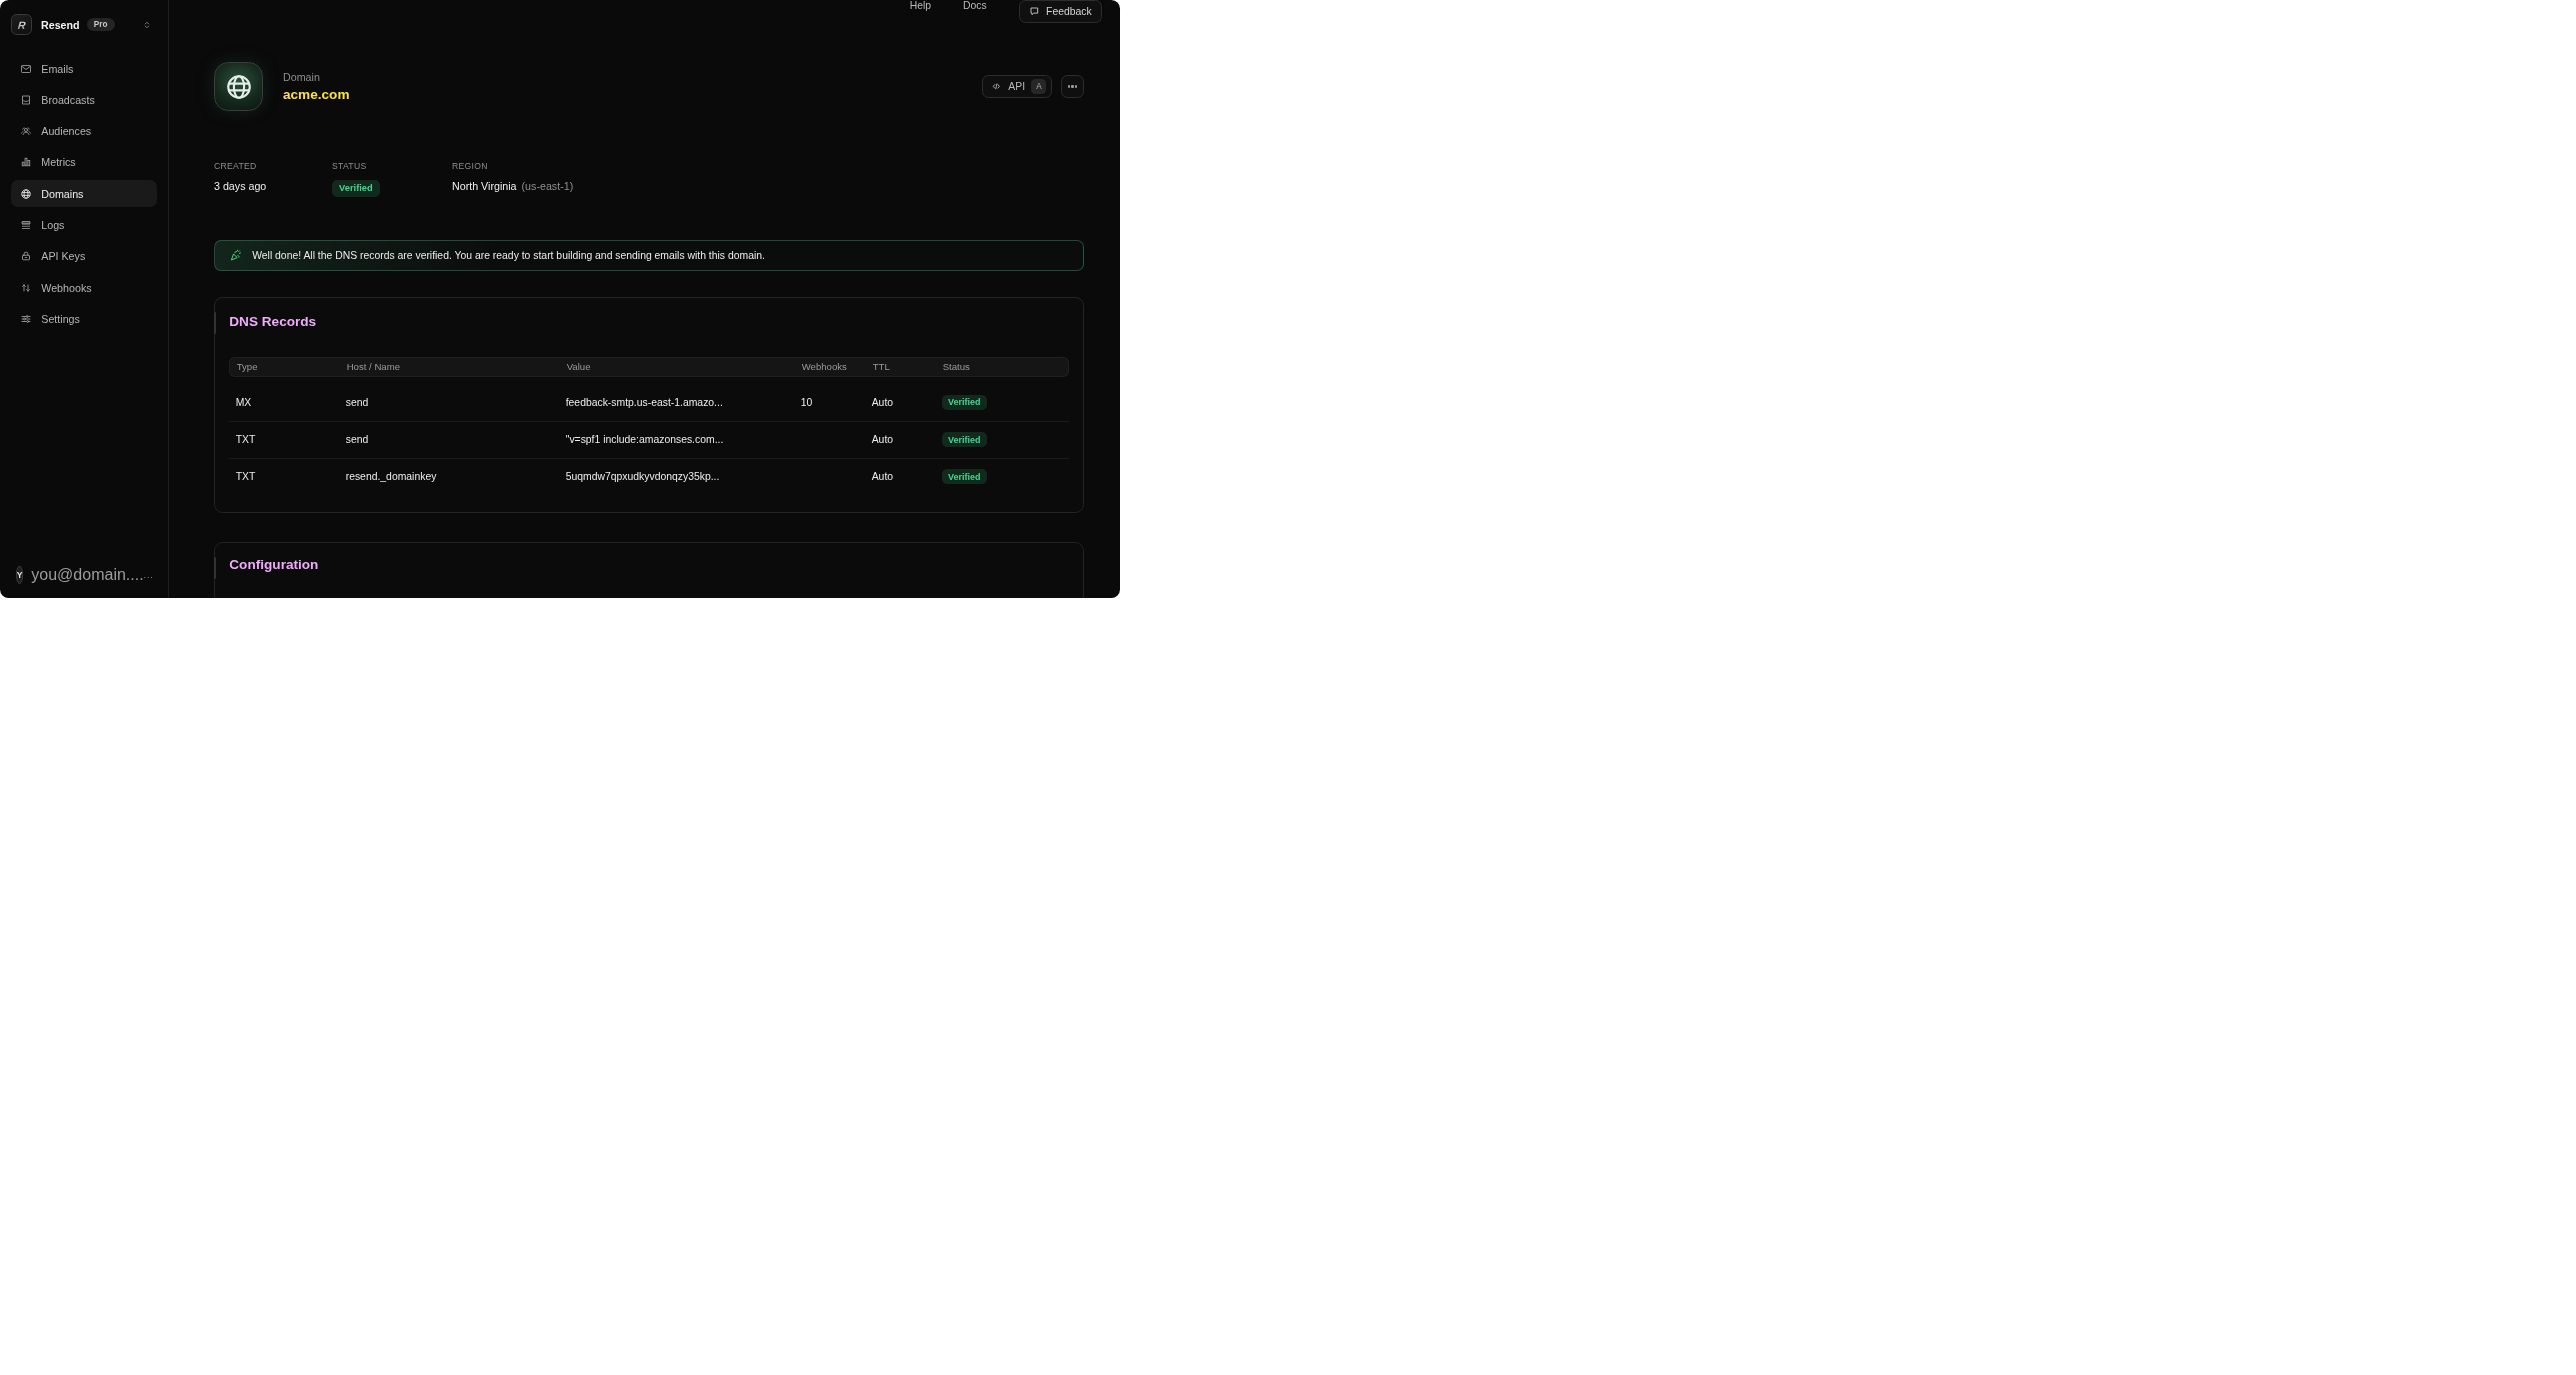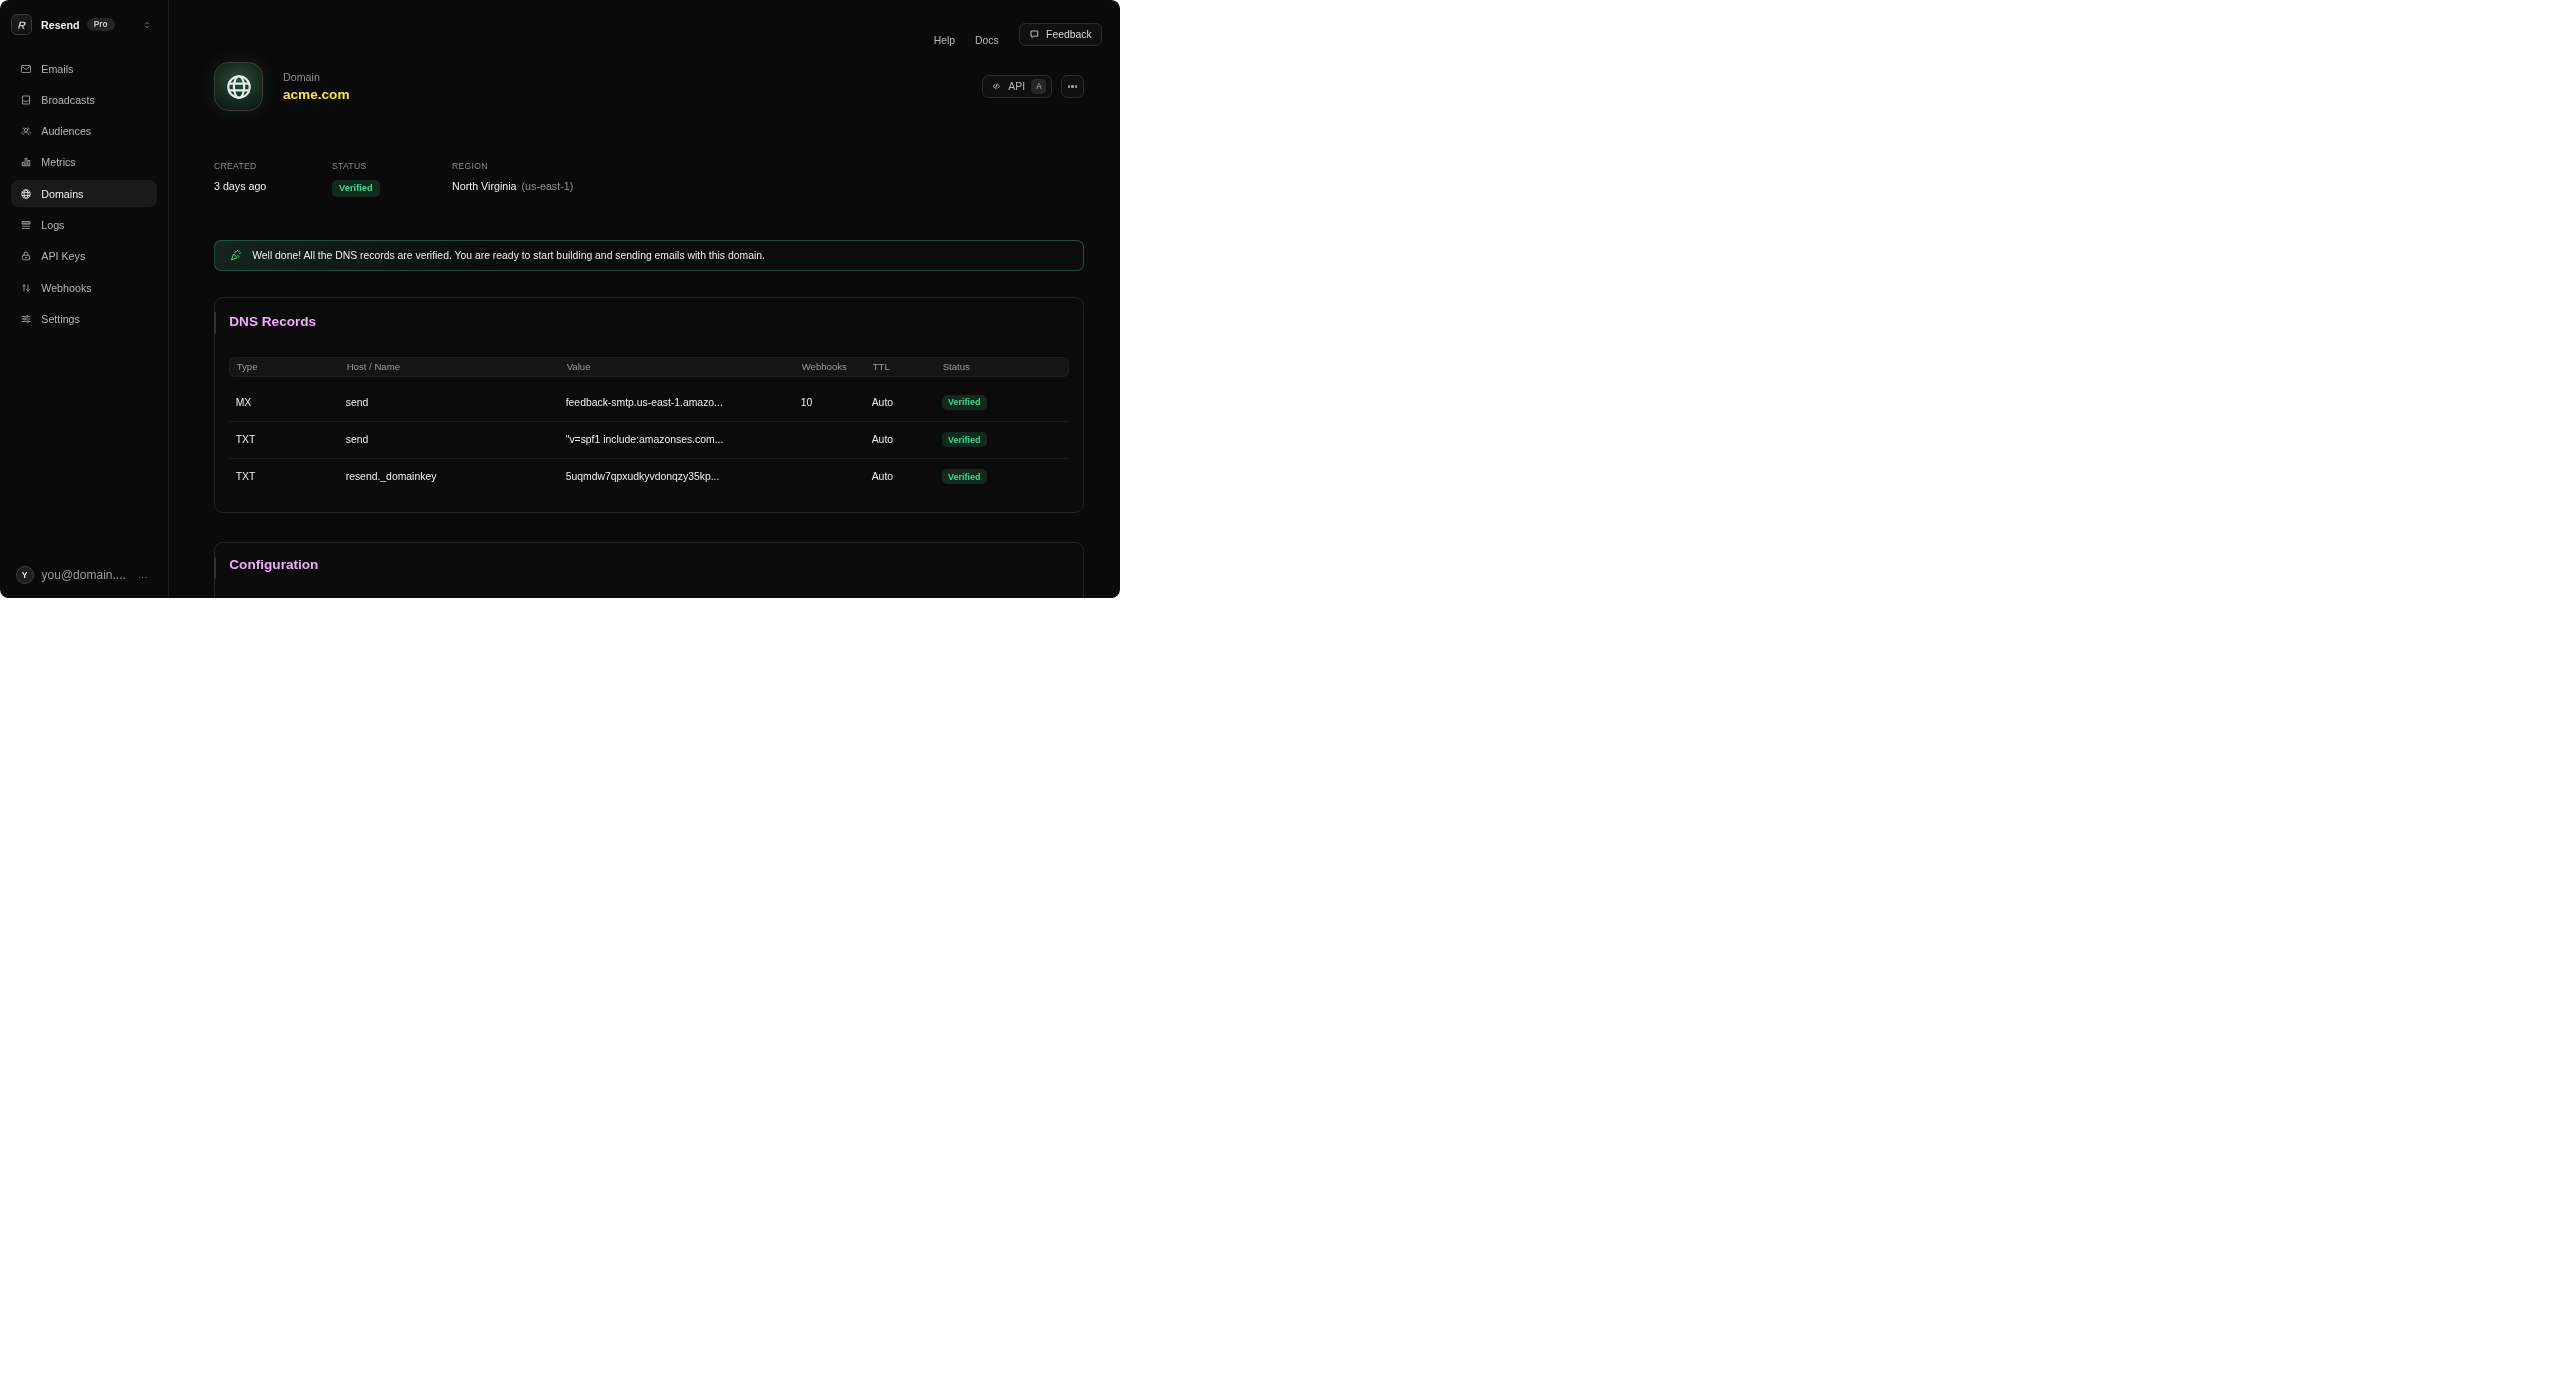--- a/index.html
+++ b/index.html
@@ -61,28 +61,28 @@
     margin-top: auto;
     display: flex; align-items: center;
     padding-left: 4.3px; padding-right: 8.6px;
   }
   .avatar {
     width: 18px; height: 18px; border-radius: 50%;
     background: #1e1e1e; border: 0.7px solid #3c3c3c;
     display:flex; align-items:center; justify-content:center;
     font-size: 8.6px; color: #e8e8e8; font-weight: 600;
   }
-  .user-email { margin-left: 7.9px; font-size: 12px; color: #9c9c9c; white-space: nowrap; }
+  .user-email { margin-left: 7.9px; font-size: 16px; color: #9c9c9c; white-space: nowrap; }
   .user-menu { margin-left: auto; color: #8a8a8a; font-size: 9.3px; letter-spacing: 0.7px; cursor: pointer; }
 
   
   .main { position: relative; flex: 1; overflow: hidden; }
   .topnav {
     position: absolute; top: 0; right: 0; height: 46px;
-    display: flex; align-items: flex-end; gap: 20px; padding-right: 18px;
+    display: flex; align-items: flex-start; gap: 32px; padding-right: 18px;
     z-index: 5;
   }
   .toplink { font-size: 10.4px; color: #b9b9b9; cursor: pointer; }
   .feedback-btn {
     display: flex; align-items: center; gap: 6.4px;
     border: 0.7px solid #2d2d2d; border-radius: 6.4px;
     height: 23px; padding: 0 9.3px;
     color: #d6d6d6; font-size: 10.4px; cursor: pointer;
     background: #101010;
   }

